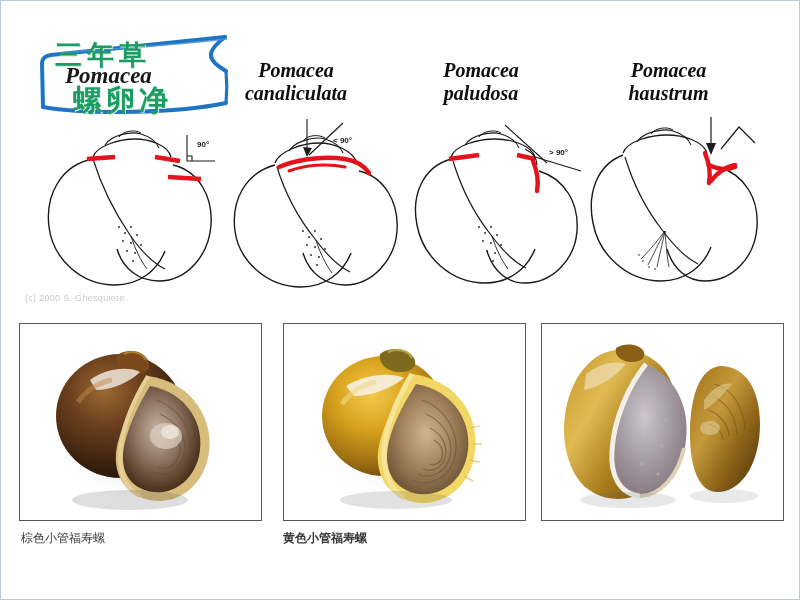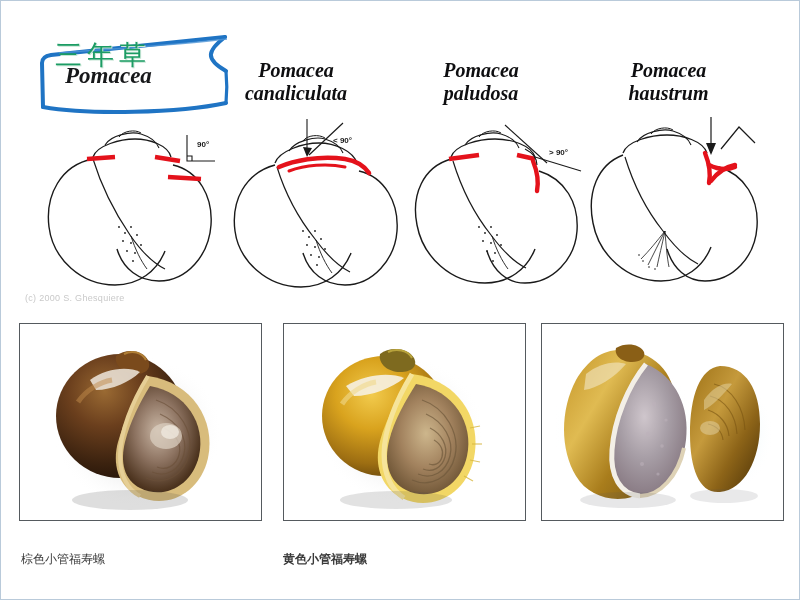--- a/index.html
+++ b/index.html
@@ -27,21 +27,21 @@
     top: 28px;
     width: 210px;
     height: 92px;
   }
   #logo svg { display: block; }
   .logo-cn-top {
     position: absolute;
     left: 26px;
     top: 8px;
     font-family: "DejaVu Sans", sans-serif;
-    font-weight: normal;
+    font-weight: bold;
     font-size: 27px;
     letter-spacing: 5px;
     color: #1c9c64;
     text-shadow: 1px 1px 0 #c8e6d6;
     white-space: nowrap;
   }
   .logo-latin {
     position: absolute;
     left: 36px;
     top: 34px;
@@ -114,21 +114,21 @@
     height: 198px;
     border: 1px solid #555a5e;
     background: #ffffff;
     box-sizing: border-box;
     overflow: hidden;
   }
   .photo-frame svg { display: block; }
 
   .photo-caption {
     position: absolute;
-    top: 550px;
+    top: 529px;
     font-family: "DejaVu Sans", sans-serif;
     font-size: 12px;
     color: #3a3a3a;
     white-space: nowrap;
   }
 
   #footer-title {
     position: absolute;
     right: 22px;
     top: 558px;
@@ -147,20 +147,21 @@
   <div id="logo">
     <svg width="210" height="92" viewBox="0 0 210 92">
       <path d="M14,78 L13,34 C13,30 16,27 22,26 L196,8" fill="none" stroke="#1f74c4" stroke-width="4" stroke-linecap="round"></path>
       <path d="M196,8 C178,22 176,30 197,42" fill="none" stroke="#1f74c4" stroke-width="4" stroke-linecap="round"></path>
       <path d="M14,78 C60,86 150,84 197,74" fill="none" stroke="#1f74c4" stroke-width="4" stroke-linecap="round"></path>
       <path d="M197,42 C198,52 198,64 197,74" fill="none" stroke="#1f74c4" stroke-width="3.2" stroke-linecap="round"></path>
       <path d="M30,24 C80,20 150,16 198,10" fill="none" stroke="#4f95d6" stroke-width="1.6" opacity="0.8"></path>
     </svg>
     <div class="logo-cn-top">三年草</div>
     <div class="logo-latin">Pomacea</div>
+    <div class="logo-cn-bottom">螺卵净</div>
   </div>
 
   <div class="species-label" style="left:230px; top:58px; width:130px;">Pomacea
 canaliculata</div>
   <div class="species-label" style="left:415px; top:58px; width:130px;">Pomacea
 paludosa</div>
   <div class="species-label" style="left:600px; top:58px; width:135px;">Pomacea
 haustrum</div>
 
   <div class="diagram" style="left:34px;">

